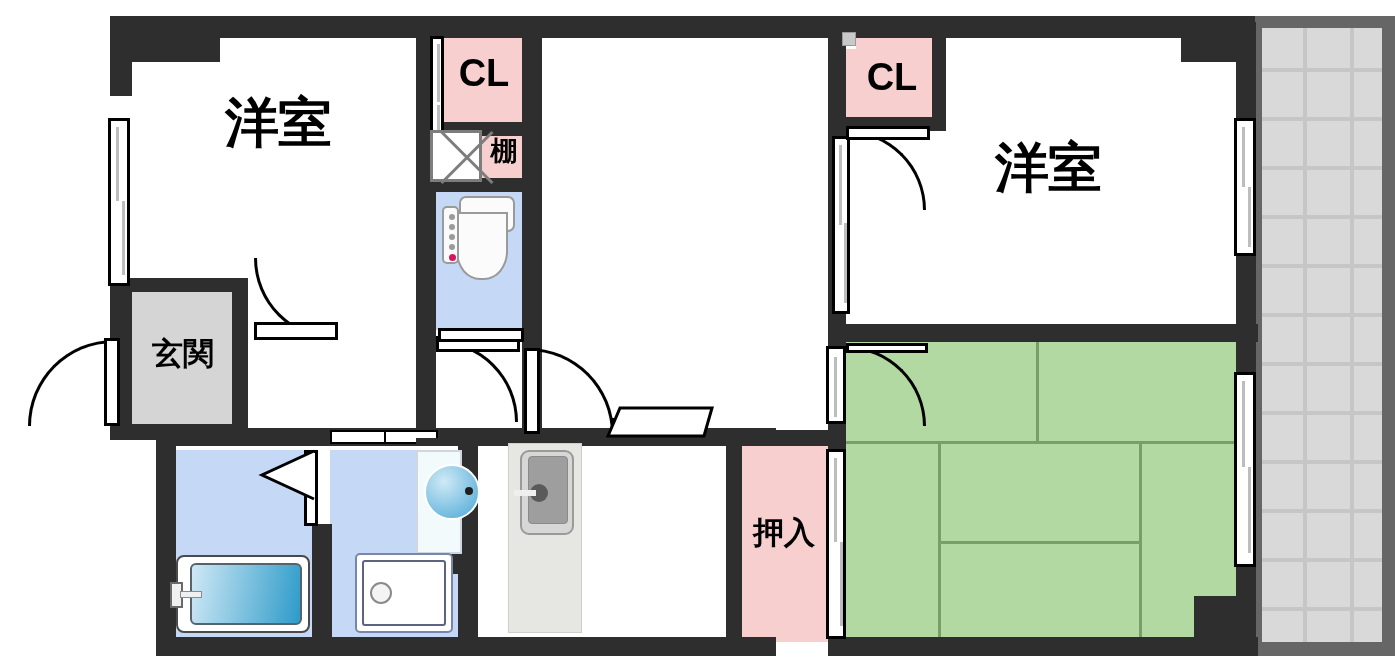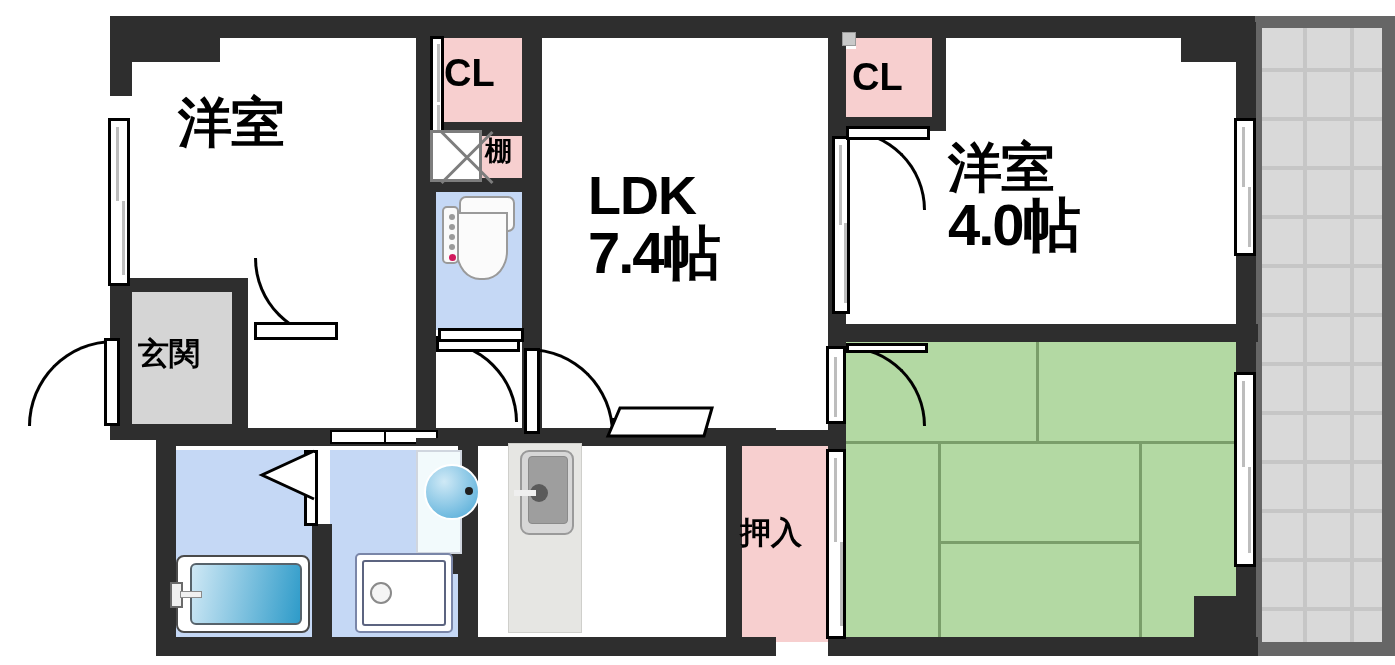--- a/index.html
+++ b/index.html
@@ -12,21 +12,21 @@
   .room{background:#ffffff;}
   .fill-pink{background:#f7cfcf;}
   .fill-blue{background:#c5d8f5;}
   .fill-green{background:#b3d9a3;}
   .fill-grey{background:#d5d5d5;}
   .balcony-frame{background:#666666;}
   .balcony-tile{background:#d9d9d9;}
   .bgrid-v{background:#c6c6c6;}
   .bgrid-h{background:#c6c6c6;}
   
-  .lbl{position:absolute;color:#000;line-height:1.02;white-space:nowrap;font-weight:700;}
+  .lbl{position:absolute;text-align:center;color:#000;line-height:1.02;white-space:nowrap;font-weight:700;}
   .lbl-room{font-size:54px;letter-spacing:-1px;}
   .lbl-room .num{font-size:58px;display:block;letter-spacing:-2px;}
   .lbl-cl{font-size:38px;font-weight:700;letter-spacing:0px;}
   .lbl-sm{font-size:27px;font-weight:700;}
   .lbl-md{font-size:31px;font-weight:700;}
   
   .win{background:#ffffff;border:3px solid #000;box-sizing:border-box;}
   .win-inner{position:absolute;background:#bdbdbd;}
   .door-panel{background:#ffffff;border:3px solid #000;box-sizing:border-box;}
   .arc{position:absolute;border:3px solid #000;background:transparent;}
@@ -262,28 +262,23 @@
   <div class="abs kit-counter" style="left:508px;top:443px;width:74px;height:190px;"></div>
   <div class="abs kit-sink" style="left:520px;top:450px;width:54px;height:85px;"></div>
   <div class="abs kit-basin" style="left:528px;top:456px;width:40px;height:68px;"></div>
   <div class="abs kit-tap" style="left:530px;top:484px;width:18px;height:18px;"></div>
   <div class="abs kit-tapbar" style="left:514px;top:490px;width:22px;height:6px;"></div>
 
   <div class="lbl lbl-room" style="left:178px;top:95px;width:200px;">
     <span>洋室</span>
   </div>
 
-  <div class="lbl lbl-room" style="left:588px;top:168px;width:200px;">
-    <span>LDK</span>
-    <span class="num">7.4帖</span>
-  </div>
 
   <div class="lbl lbl-room" style="left:948px;top:140px;width:200px;">
     <span>洋室</span>
-    <span class="num">4.0帖</span>
   </div>
 
   <div class="lbl lbl-room" style="left:945px;top:418px;width:200px;">
   </div>
 
   <div class="lbl lbl-cl" style="left:444px;top:54px;width:80px;">CL</div>
   <div class="lbl lbl-cl" style="left:852px;top:58px;width:80px;">CL</div>
   <div class="lbl lbl-sm" style="left:485px;top:138px;width:38px;">棚</div>
   <div class="lbl lbl-md" style="left:740px;top:517px;width:88px;">押入</div>
   <div class="lbl lbl-md" style="left:138px;top:338px;width:90px;">玄関</div>

